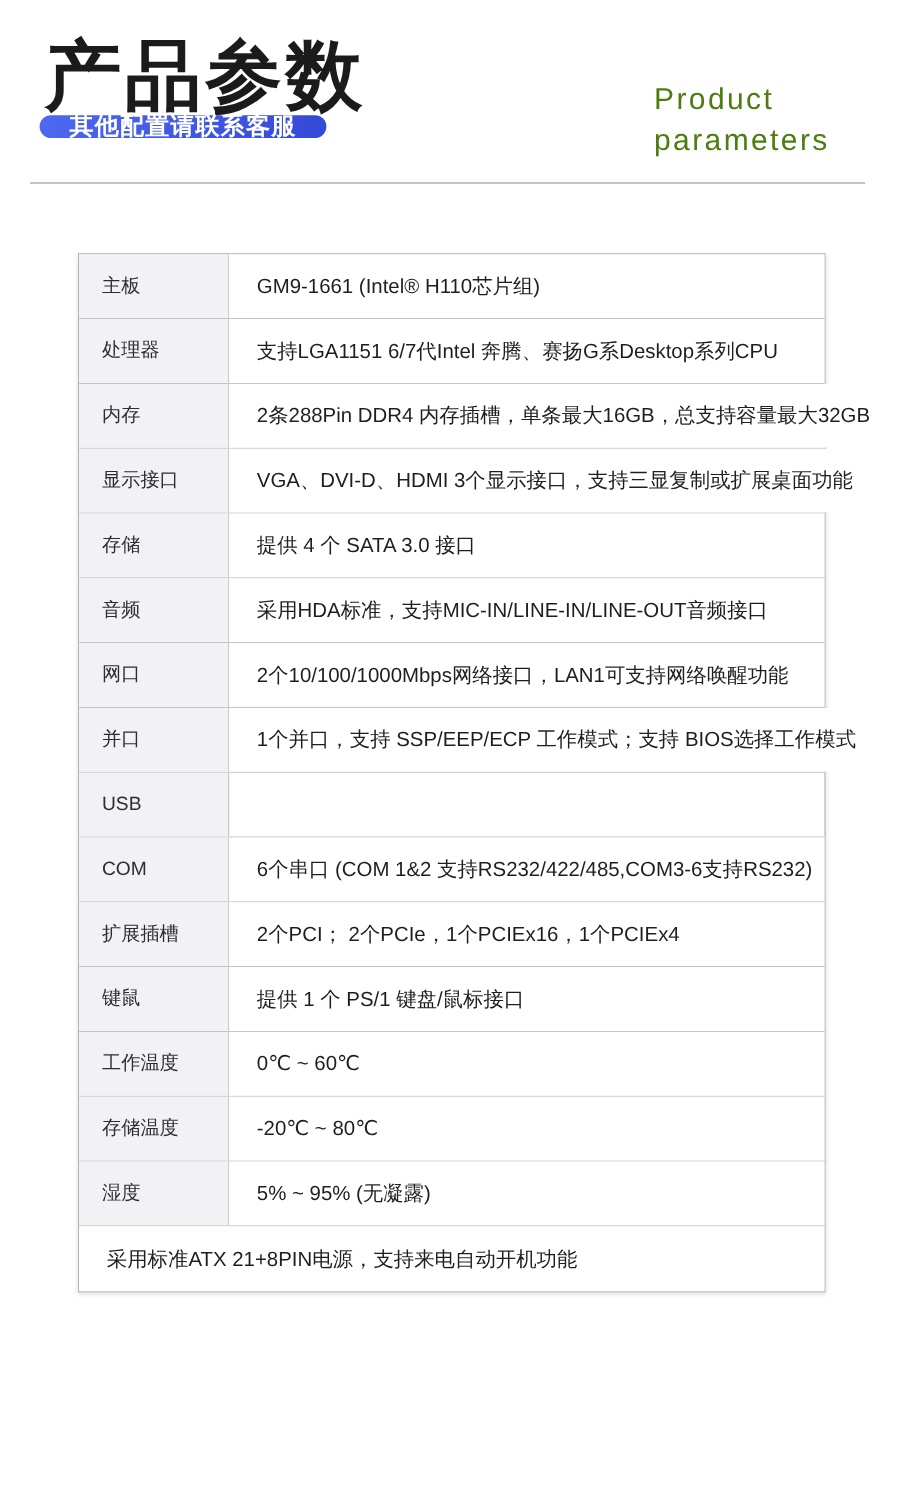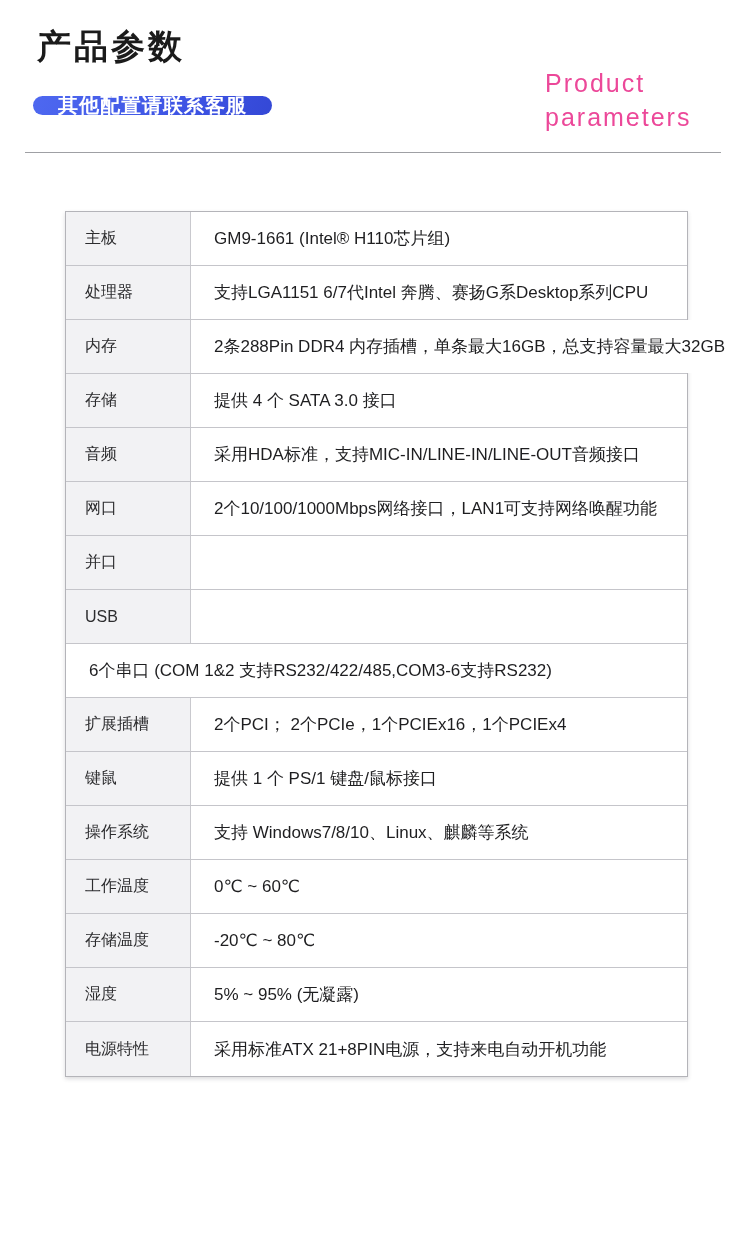--- a/index.html
+++ b/index.html
@@ -6,36 +6,36 @@
   html,body { background:#ffffff; }
   body {
     width:750px; height:1248px;
     position:relative; overflow:hidden;
     font-family:"Liberation Sans","DejaVu Sans",sans-serif;
   }
 
   
   .page-title {
     position:absolute; left:37px; top:28px;
-    font-size:34px; font-weight:900; color:#1b1b1b;
+    font-size:64px; font-weight:900; color:#1b1b1b;
     letter-spacing:3px; line-height:1.1;
   }
   .contact-badge {
     position:absolute; left:33px; top:96px;
     height:19px; padding:0 25px;
     border:none; border-radius:18px;
     background:linear-gradient(110deg,#4e68f0 0%,#3c52e2 70%,#3448d6 100%);
     color:#ffffff; font-size:20px; font-weight:700; letter-spacing:1px;
     display:flex; align-items:center; cursor:pointer;
     font-family:Liberation Serif, serif;
   }
   .subtitle-en {
     position:absolute; left:545px; top:66px;
     font-size:25px; line-height:34px; font-weight:400;
-    color:#ec4899; letter-spacing:2px; white-space:nowrap;
+    color:#4d7c0f; letter-spacing:2px; white-space:nowrap;
   }
   .header-divider {
     position:absolute; left:25px; top:152px;
     width:696px; height:1px; background:#9fa0a4;
   }
 
   
   .spec-table {
     position:absolute; left:65px; top:211px; width:623px;
     border:1px solid #b4b4b9;
@@ -87,76 +87,77 @@
     <div class="spec-row">
       <div class="spec-label">处理器</div>
       <div class="spec-value">支持LGA1151 6/7代Intel 奔腾、赛扬G系Desktop系列CPU</div>
     </div>
 
     <div class="spec-row">
       <div class="spec-label">内存</div>
       <div class="spec-value">2条288Pin DDR4 内存插槽，单条最大16GB，总支持容量最大32GB</div>
     </div>
 
+    <div class="spec-row">
+      <div class="spec-label">显示接口</div>
+      <div class="spec-value">VGA、DVI-D、HDMI 3个显示接口，支持三显复制或扩展桌面功能</div>
+    </div>
 
     <div class="spec-row">
       <div class="spec-label">存储</div>
       <div class="spec-value">提供 4 个 SATA 3.0 接口</div>
     </div>
 
     <div class="spec-row">
       <div class="spec-label">音频</div>
       <div class="spec-value">采用HDA标准，支持MIC-IN/LINE-IN/LINE-OUT音频接口</div>
     </div>
 
     <div class="spec-row">
       <div class="spec-label">网口</div>
       <div class="spec-value">2个10/100/1000Mbps网络接口，LAN1可支持网络唤醒功能</div>
     </div>
 
     <div class="spec-row">
       <div class="spec-label">并口</div>
+      <div class="spec-value">1个并口，支持 SSP/EEP/ECP 工作模式；支持 BIOS选择工作模式</div>
     </div>
 
     <div class="spec-row">
       <div class="spec-label">USB</div>
     </div>
 
     <div class="spec-row">
+      <div class="spec-label">COM</div>
       <div class="spec-value">6个串口 (COM 1&amp;2 支持RS232/422/485,COM3-6支持RS232)</div>
     </div>
 
     <div class="spec-row">
       <div class="spec-label">扩展插槽</div>
       <div class="spec-value">2个PCI； 2个PCIe，1个PCIEx16，1个PCIEx4</div>
     </div>
 
     <div class="spec-row">
       <div class="spec-label">键鼠</div>
       <div class="spec-value">提供 1 个 PS/1 键盘/鼠标接口</div>
     </div>
 
 
-    <div class="spec-row">
-      <div class="spec-label">操作系统</div>
-      <div class="spec-value">支持 Windows7/8/10、Linux、麒麟等系统</div>
-    </div>
 
     <div class="spec-row">
       <div class="spec-label">工作温度</div>
       <div class="spec-value">0℃ ~ 60℃</div>
     </div>
 
     <div class="spec-row">
       <div class="spec-label">存储温度</div>
       <div class="spec-value">-20℃ ~ 80℃</div>
     </div>
 
     <div class="spec-row">
       <div class="spec-label">湿度</div>
       <div class="spec-value">5% ~ 95% (无凝露)</div>
     </div>
 
     <div class="spec-row">
-      <div class="spec-label">电源特性</div>
       <div class="spec-value">采用标准ATX 21+8PIN电源，支持来电自动开机功能</div>
     </div>
   </div>
 
 </body></html>

